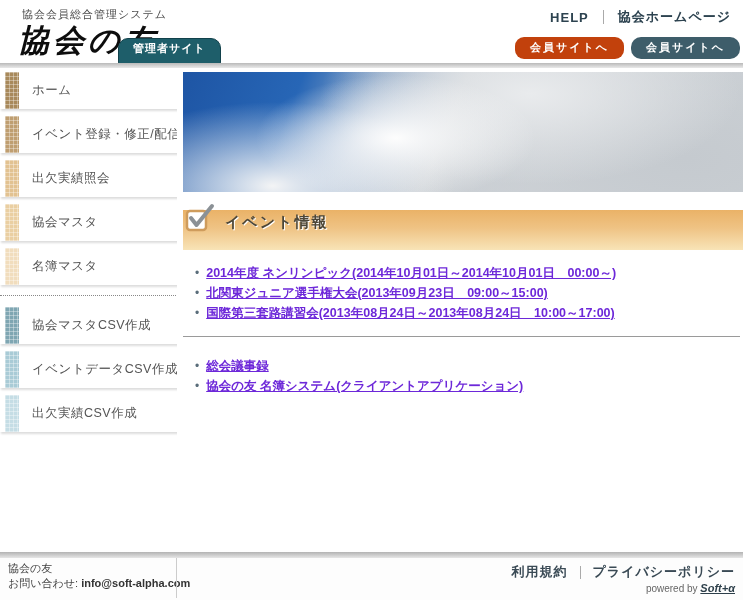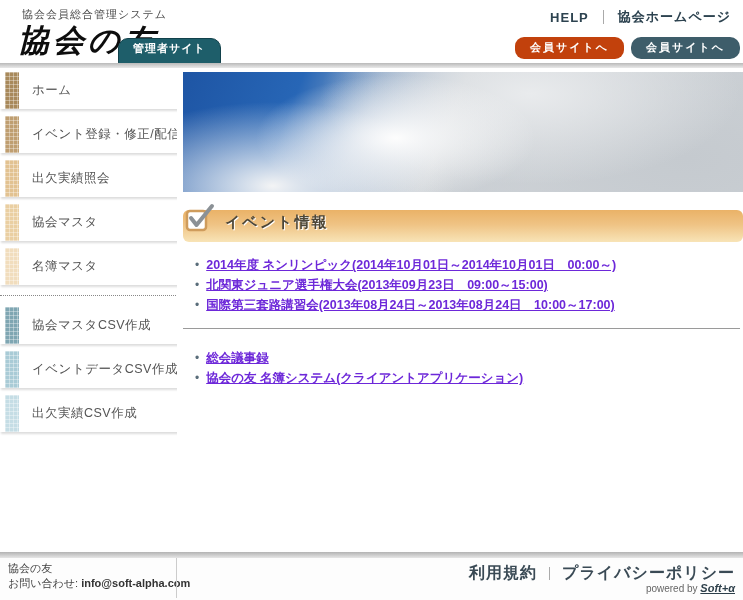--- a/index.html
+++ b/index.html
@@ -37,40 +37,40 @@
   .menu-divider { border-top:1px dotted #888; margin:10px 4px 10px 0; height:0; }
   
   .content { position:absolute; top:68px; left:177px; width:566px; height:479px; background:#fff; padding-left:6px; }
   .banner { margin-top:4px; width:560px; height:120px; background-color:#d2d6da;
       background-image:
         radial-gradient(ellipse 200px 90px at 38% 55%, #fdfdfd 0%, rgba(253,253,253,0) 70%),
         radial-gradient(ellipse 260px 120px at 16% 95%, #f3f4f5 0%, rgba(243,244,245,0) 70%),
         radial-gradient(ellipse 300px 130px at 62% 18%, #e9ebed 0%, rgba(233,235,237,0) 70%),
         radial-gradient(ellipse 520px 250px at 90% 72%, #c5cacf 0%, rgba(197,202,207,0) 75%),
         linear-gradient(112deg, #1e55a4 0%, #2766b6 20%, #8aa6c8 33%, #ccd1d6 47%, #d3d7db 65%, #cfd4d8 100%); }
-  .section-bar { position:relative; margin-top:18px; width:560px; height:32px;
-      background:linear-gradient(#eab267 0%, #efc384 45%, #f8e4b7 100%);border-radius:6px; }
+  .section-bar { position:relative; margin-top:18px; width:560px; height:40px;
+      background:linear-gradient(#eab267 0%, #efc384 45%, #f8e4b7 100%); }
   .section-check { position:absolute; left:2px; top:-7px; width:30px; height:30px; }
   .section-title { position:absolute; left:42px; top:3px; font-size:15px; font-weight:bold;
       color:#4c4638; letter-spacing:2px; text-shadow:1px 1px 0 #fff; }
   .link-list { list-style:none; margin-top:16px; padding-left:12px; }
   .link-list li { margin:0 0 6px 0; font-size:12.5px; line-height:14px; }
   .link-list li::before { content:"•"; color:#5a6d7a; margin-right:7px; font-size:12px; }
   .navy-link { color:#6d28d9; font-weight:bold; text-decoration:underline; cursor:pointer; }
   .hr-sep { margin-top:16px; width:557px; border:none; border-top:1px solid #9a9a9a; }
   .link-list.second { margin-top:22px; }
   
   .footer-bar { position:absolute; top:552px; left:0; width:743px; height:6px;
       background:linear-gradient(#b3b3b3,#e6e6e6); }
   .footer { position:absolute; top:558px; left:0; width:743px; height:42px; background:#fdfdfd; }
   .footer-left { position:absolute; left:8px; top:3px; font-size:11px; color:#444; line-height:15px; }
   .footer-left .email { font-weight:bold; color:#333; }
   .footer-vdiv { position:absolute; left:176px; top:0; height:40px; border-left:1px solid #ccc; }
   .footer-links { position:absolute; top:5px; right:8px; display:flex; align-items:center; gap:12px; }
-  .footer-link { font-size:16px; font-weight:bold; color:#3a4a55; text-decoration:none; cursor:pointer; letter-spacing:1px; }
+  .footer-link { font-size:13px; font-weight:bold; color:#3a4a55; text-decoration:none; cursor:pointer; letter-spacing:1px; }
   .footer-links .vdiv { width:1px; height:13px; background:#aaa; }
   .powered { position:absolute; top:24px; right:8px; font-size:10px; color:#666; }
   .powered .brand { font-size:11px; font-weight:bold; color:#2d3f4a; text-decoration:underline; font-style:italic; cursor:pointer; }
 </style>
 </head>
 <body>
 
 <div class="page">
 
   <div class="header">

